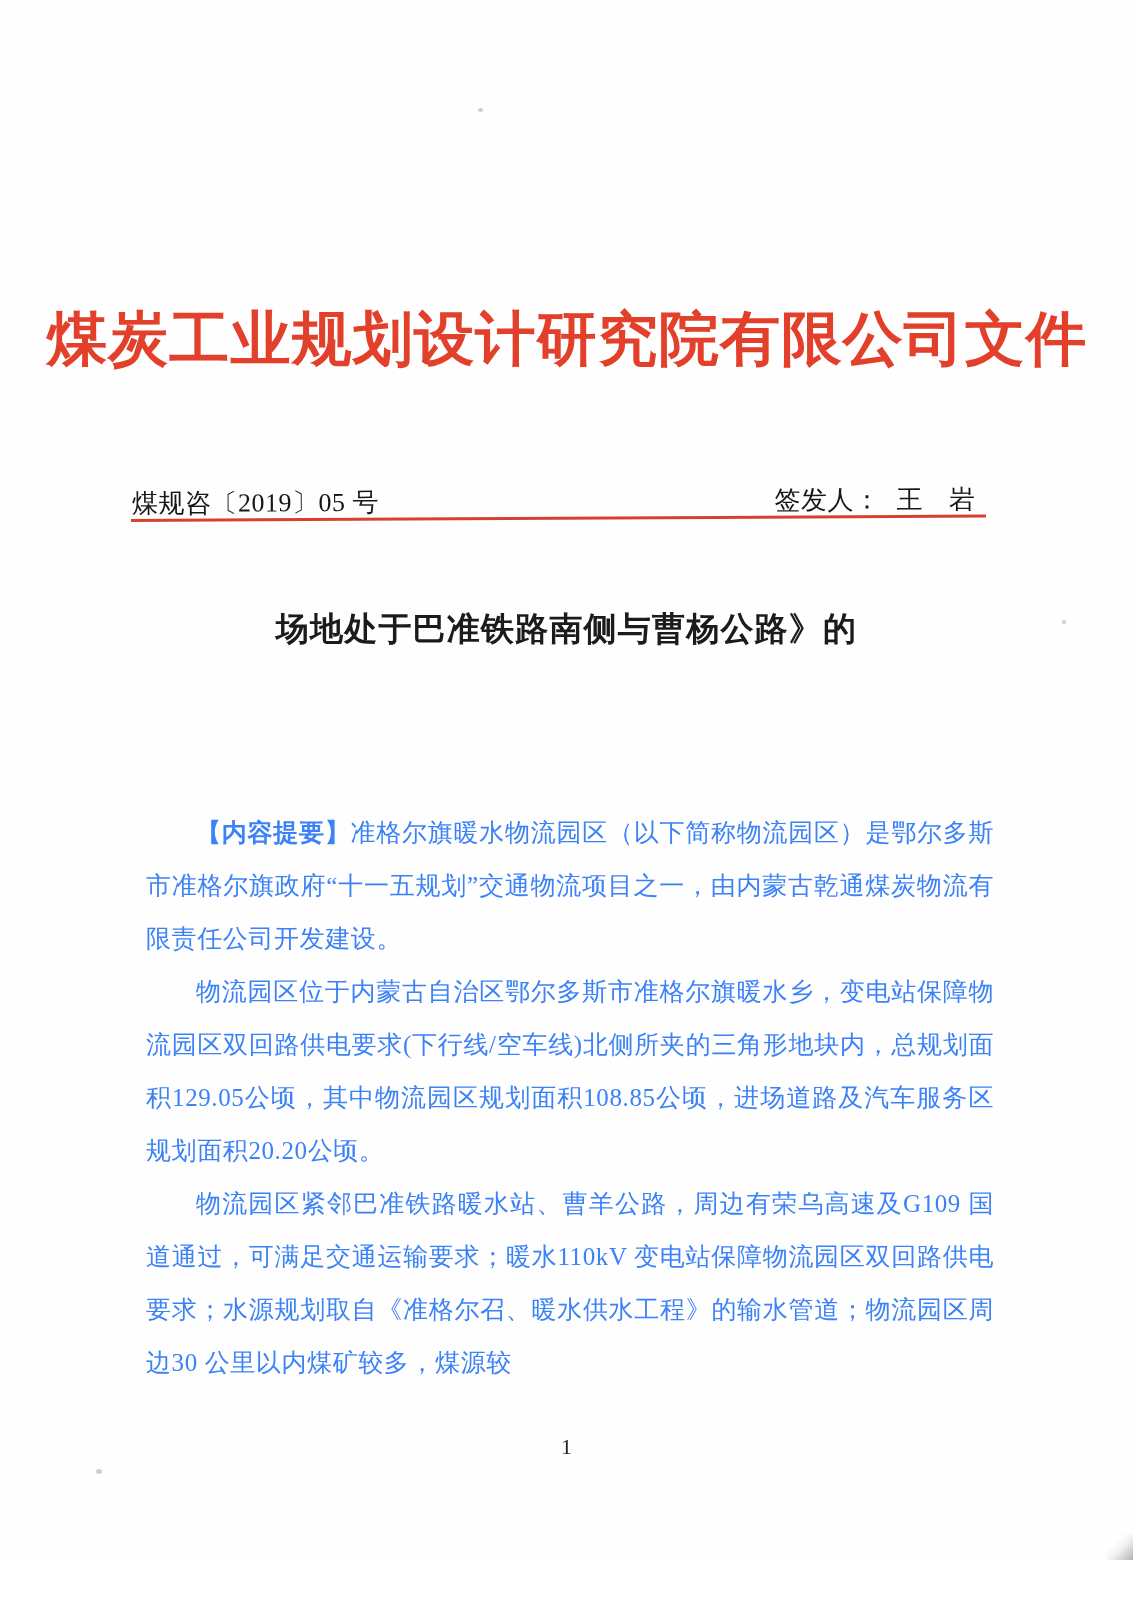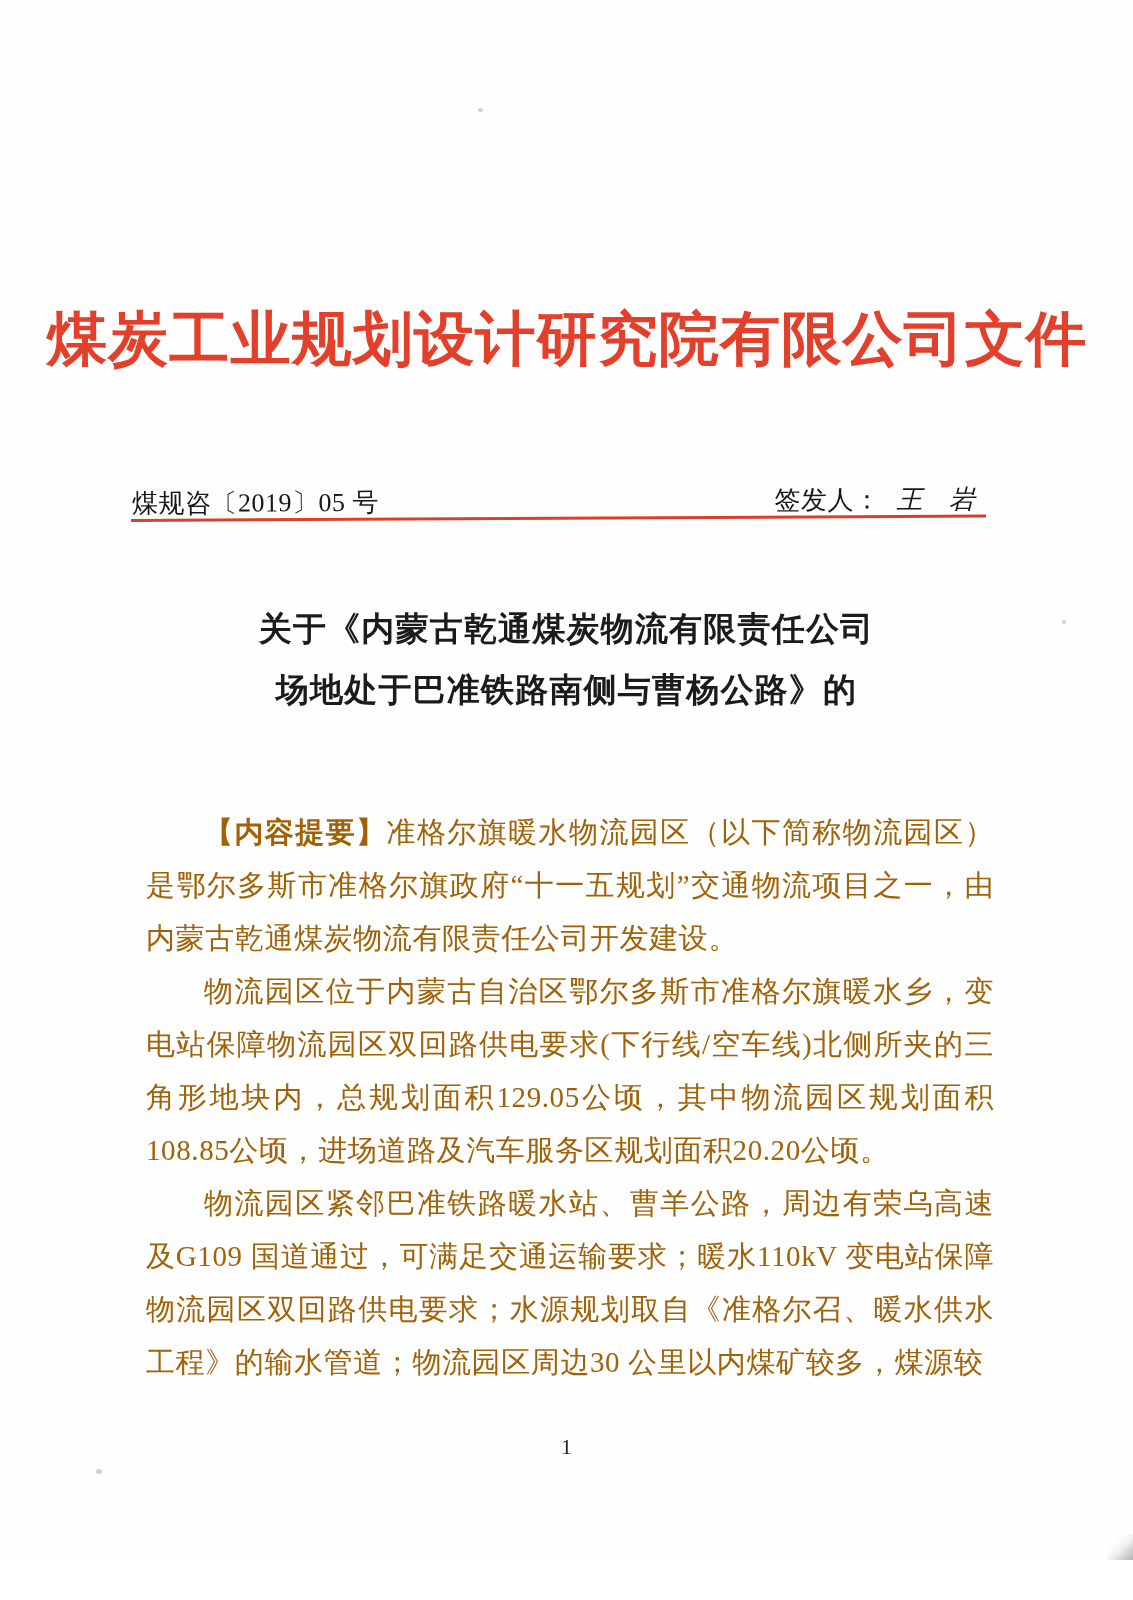--- a/index.html
+++ b/index.html
@@ -88,21 +88,20 @@
   .docnum,
   .signer {
     white-space: nowrap;
     font-family: "Liberation Serif", "DejaVu Serif", serif;
   }
 
   .signer-name {
     display: inline-block;
     padding-left: 16px;
     letter-spacing: 10px;
-    font-style: italic;
   }
 
   .red-rule {
     position: absolute;
     left: 131px;
     width: 855px;
     top: 519px;
     height: 3px;
     background: #d8402c;
     transform: rotate(-0.3deg);
@@ -129,26 +128,26 @@
     white-space: nowrap;
   }
 
   
   .body-copy {
     position: absolute;
     left: 146px;
     width: 848px;
     top: 806px;
     font-family: "Liberation Serif", "DejaVu Serif", serif;
-    font-size: 29px;
+    font-size: 25px;
     line-height: 53px;
     letter-spacing: 0.6px;
     text-align: justify;
     text-justify: inter-character;
-    color: #a16207;
+    color: #3b82f6;
   }
 
   .body-copy p {
     margin: 0;
     text-indent: 2em;
   }
 
   .body-copy p.lead {
     text-indent: 2em;
   }
@@ -188,21 +187,20 @@
   <div class="docnum-row">
     <span class="docnum">煤规咨〔2019〕05 号</span>
     <span class="signer">
       <span>签发人：</span><span class="signer-name">王  岩</span>
     </span>
   </div>
 
   <div class="red-rule"></div>
 
   <div class="doc-title">
-    <span class="tline">关于《内蒙古乾通煤炭物流有限责任公司</span>
     <span class="tline">场地处于巴准铁路南侧与曹杨公路》的</span>
   </div>
 
   <article class="body-copy">
     <p class="lead"><b>【内容提要】</b><span>准格尔旗暖水物流园区（以下简称物流园区）是鄂尔多斯市准格尔旗政府“十一五规划”交通物流项目之一，由内蒙古乾通煤炭物流有限责任公司开发建设。</span></p>
     <p>物流园区位于内蒙古自治区鄂尔多斯市准格尔旗暖水乡，变电站保障物流园区双回路供电要求(下行线/空车线)北侧所夹的三角形地块内，总规划面积129.05公顷，其中物流园区规划面积108.85公顷，进场道路及汽车服务区规划面积20.20公顷。</p>
     <p>物流园区紧邻巴准铁路暖水站、曹羊公路，周边有荣乌高速及G109 国道通过，可满足交通运输要求；暖水110kV 变电站保障物流园区双回路供电要求；水源规划取自《准格尔召、暖水供水工程》的输水管道；物流园区周边30 公里以内煤矿较多，煤源较</p>
   </article>
 
   <div class="page-number">1</div>

